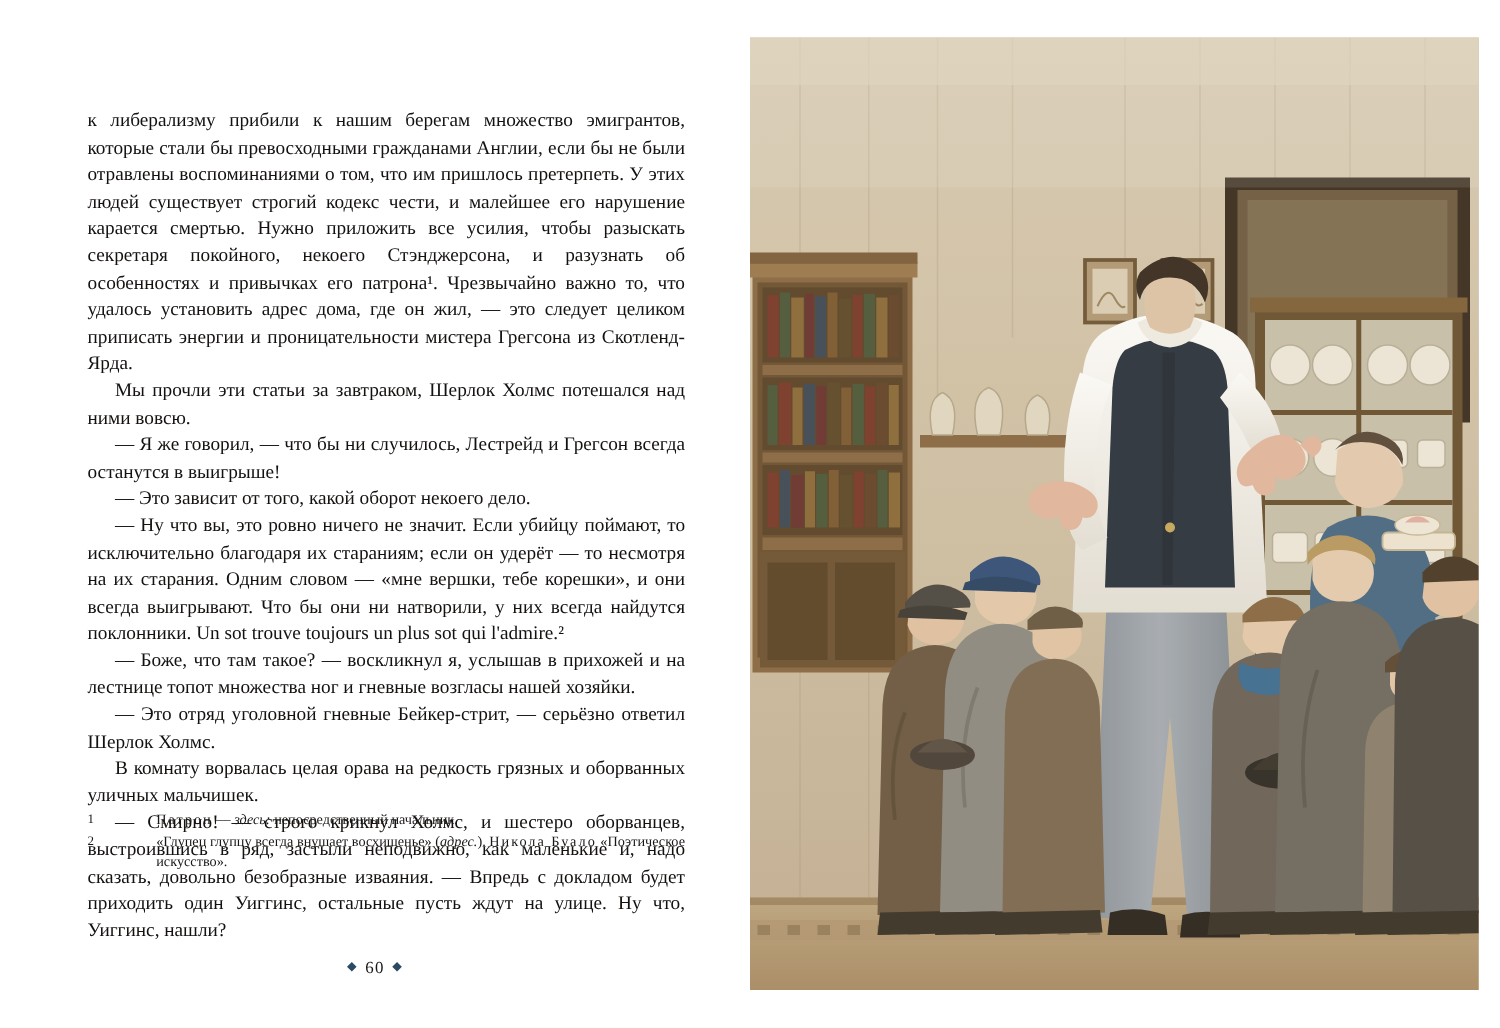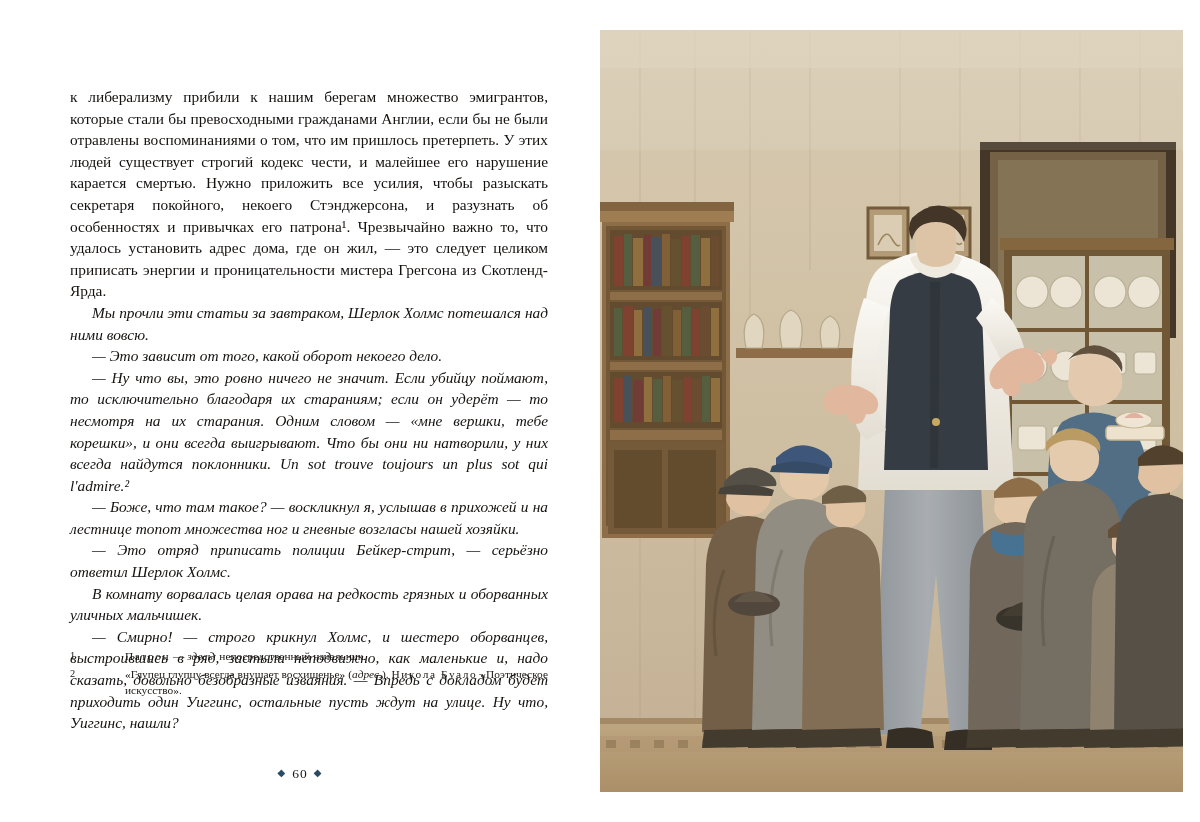--- a/index.html
+++ b/index.html
@@ -39,21 +39,20 @@
     margin: 0;
     font-size: 15.4px;
     line-height: 21.6px;
     color: #14110f;
     text-align: justify;
     text-indent: 0;
     hyphens: manual;
   }
   .para.indent {
     text-indent: 22px;
-    font-style: italic;
   }
 
   
   .footnotes {
     position: absolute;
     left: 70px;
     top: 648px;
     width: 478px;
     border-top: 0;
   }
@@ -125,24 +124,25 @@
 </head>
 <body>
 
 <div class="spread">
 
   <div class="page-left">
 
     <div class="text-column">
       <p class="para">к либерализму прибили к нашим берегам множество эмигрантов, которые стали бы превосходными гражданами Англии, если бы не были отравлены воспоминаниями о том, что им пришлось претерпеть. У этих людей существует строгий кодекс чести, и малейшее его нарушение карается смертью. Нужно приложить все усилия, чтобы разыскать секретаря покойного, некоего Стэнджерсона, и разузнать об особенностях и привычках его патрона¹. Чрезвычайно важно то, что удалось установить адрес дома, где он жил, — это следует целиком приписать энергии и проницательности мистера Грегсона из Скотленд-Ярда.</p>
       <p class="para indent">Мы прочли эти статьи за завтраком, Шерлок Холмс потешался над ними вовсю.</p>
+      <p class="para indent">— Я же говорил, — что бы ни случилось, Лестрейд и Грегсон всегда останутся в выигрыше!</p>
       <p class="para indent">— Это зависит от того, какой оборот некоего дело.</p>
       <p class="para indent">— Ну что вы, это ровно ничего не значит. Если убийцу поймают, то исключительно благодаря их стараниям; если он удерёт — то несмотря на их старания. Одним словом — «мне вершки, тебе корешки», и они всегда выигрывают. Что бы они ни натворили, у них всегда найдутся поклонники. Un sot trouve toujours un plus sot qui l'admire.²</p>
       <p class="para indent">— Боже, что там такое? — воскликнул я, услышав в прихожей и на лестнице топот множества ног и гневные возгласы нашей хозяйки.</p>
-      <p class="para indent">— Это отряд приписать полиции Бейкер-стрит, — серьёзно ответил Шерлок Холмс.</p>
+      <p class="para indent">— Это отряд уголовной гневные Бейкер-стрит, — серьёзно ответил Шерлок Холмс.</p>
       <p class="para indent">В комнату ворвалась целая орава на редкость грязных и оборванных уличных мальчишек.</p>
       <p class="para indent">— Смирно! — строго крикнул Холмс, и шестеро оборванцев, выстроившись в ряд, застыли неподвижно, как маленькие и, надо сказать, довольно безобразные изваяния. — Впредь с докладом будет приходить один Уиггинс, остальные пусть ждут на улице. Ну что, Уиггинс, нашли?</p>
     </div>
 
     <div class="footnotes">
       <div class="footnote">
         <span class="fn-num">1</span>
         <span class="fn-text"><span class="spaced">Патрон</span> <span>—</span> <span class="ital">здесь:</span> <span>непосредственный начальник.</span></span>
       </div>
       <div class="footnote">

